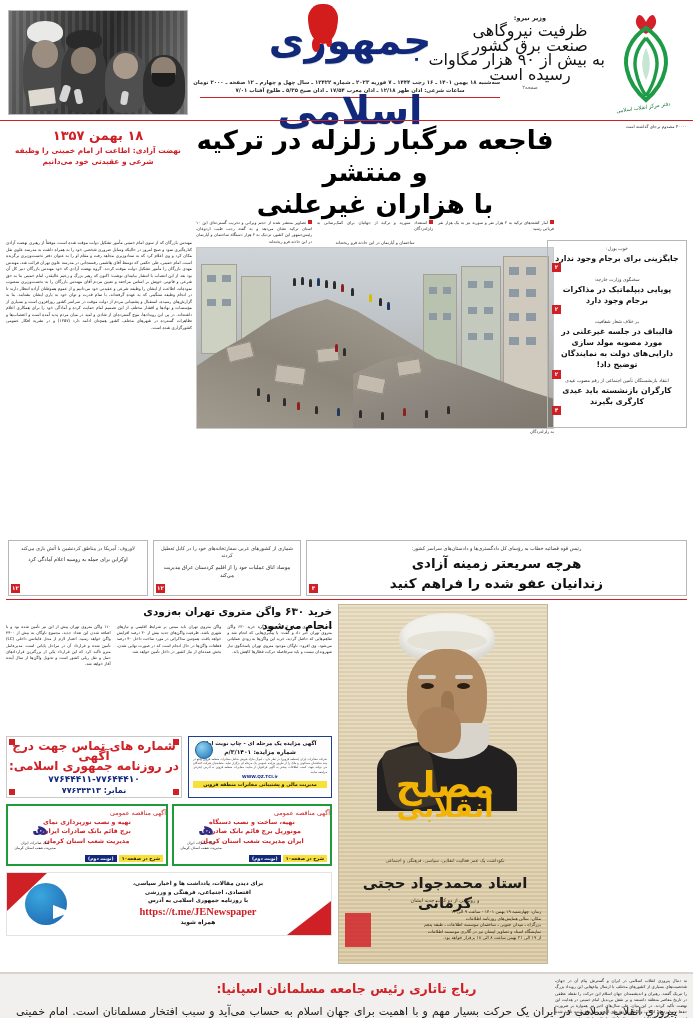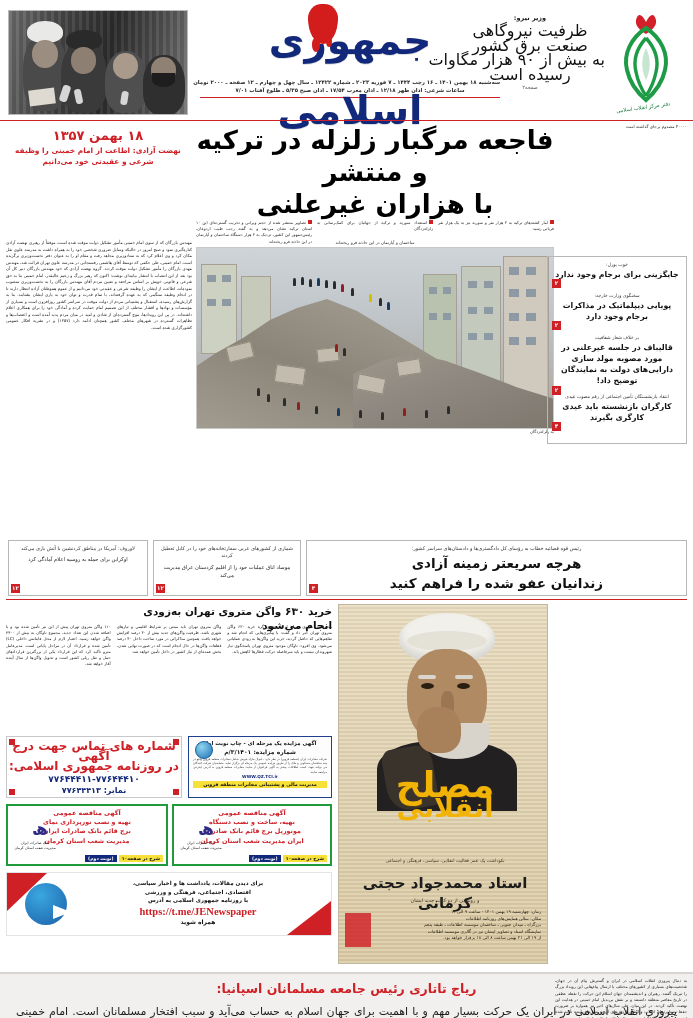--- a/index.html
+++ b/index.html
@@ -114,21 +114,21 @@
   .rubble2 {
     position:absolute; right:-10px; bottom:0; width:210px; height:120px;
     background:linear-gradient(160deg,#a9a296 0%, #8f8880 55%, #7d776e 100%);
     clip-path: polygon(0% 100%, 0% 55%, 14% 44%, 28% 38%, 44% 44%, 60% 54%, 78% 66%, 100% 78%, 100% 100%);
   }
   .chunk { position:absolute; background:#c3bcae; border:1px solid #8e877b; }
   .person { position:absolute; width:3px; height:8px; background:#242424; border-radius:40% 40% 20% 20%; }
   .person.c1{background:#2c2c2c}.person.c2{background:#8f2020}.person.c3{background:#1d3a5e}.person.c4{background:#d2c000}
   .quake-sub { font-size:4.2px; color:#1b1b1b; direction:rtl; }
 
-  .col-right { position:absolute; right:6px; top:16px; width:140px; }
+  .col-right { position:absolute; right:6px; top:0px; width:140px; }
   .rbox { border:1px solid #b7b7b7; padding:5px 6px 7px 6px; }
   .ritem { position:relative; text-align:center; direction:rtl; padding-bottom:7px; margin-bottom:6px; }
   .ritem .kick { font-size:4.6px; color:#333; margin-bottom:2px; }
   .ritem .ttl { font-size:7.8px; font-weight:bold; color:#111; line-height:11px; }
   .pgnum {
     position:absolute; left:-2px; bottom:-1px; width:9px; height:9px; background:#cf2026;
     color:#fff; font-size:5.6px; font-weight:bold; line-height:9px; text-align:center;
   }
 
   
@@ -172,21 +172,21 @@
   .tender-ad .bdy { font-size:2.9px; line-height:4.2px; color:#333; text-align:justify; margin-top:2px; }
   .tender-ad .url { font-size:4.2px; font-weight:bold; color:#12287a; text-align:center; }
   .tender-ad .ft { margin-top:2px; background:#f7e03a; font-size:4.8px; font-weight:bold; color:#111; text-align:center; padding:1px 0; }
   .globe { position:absolute; left:6px; top:4px; width:18px; height:18px; border-radius:50%;
            background:radial-gradient(circle at 35% 32%, #8fd3ef, #1f72b8); border:1px solid #145a96; }
 
   
   .bank-ad { position:absolute; top:204px; border:2px solid #1f9b3c; background:#fff; direction:rtl; }
   .bank-left { left:6px; width:162px; height:62px; }
   .bank-right { left:172px; width:160px; height:62px; }
-  .bank-ad .ttl { font-size:6.4px; font-weight:bold; color:#cf2026; line-height:9.2px; text-align:center; padding-top:3px; }
+  .bank-ad .ttl { font-size:6.4px; font-weight:normal; color:#cf2026; line-height:9.2px; text-align:right; padding-top:3px; }
   .bank-ad .lines { font-size:6.4px; font-weight:bold; color:#cf2026; line-height:9.2px; text-align:center; }
   .bank-logo { position:absolute; left:6px; top:10px; width:34px; height:26px; }
   .bank-logo .lg { font-size:17px; font-weight:bold; color:#2f2a86; line-height:24px; letter-spacing:-1px; }
   .bank-ad .sub { position:absolute; left:4px; bottom:13px; width:46px; font-size:3.6px; color:#111; text-align:center; line-height:5px; }
   .bank-ad .foot { position:absolute; left:0; right:0; bottom:2px; display:flex; direction:rtl; gap:2px; padding:0 3px; }
   .fchip { font-size:4.6px; font-weight:bold; padding:1px 3px; }
   .fchip.y { background:#f7e03a; color:#111; }
   .fchip.b { background:#12287a; color:#fff; }
 
   

